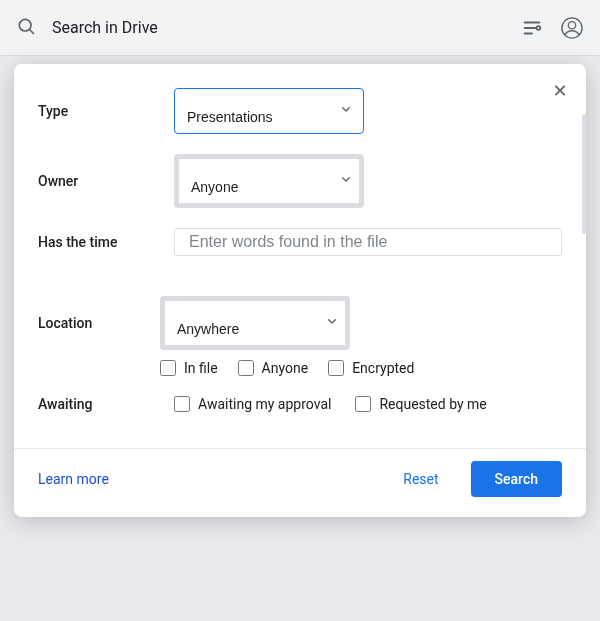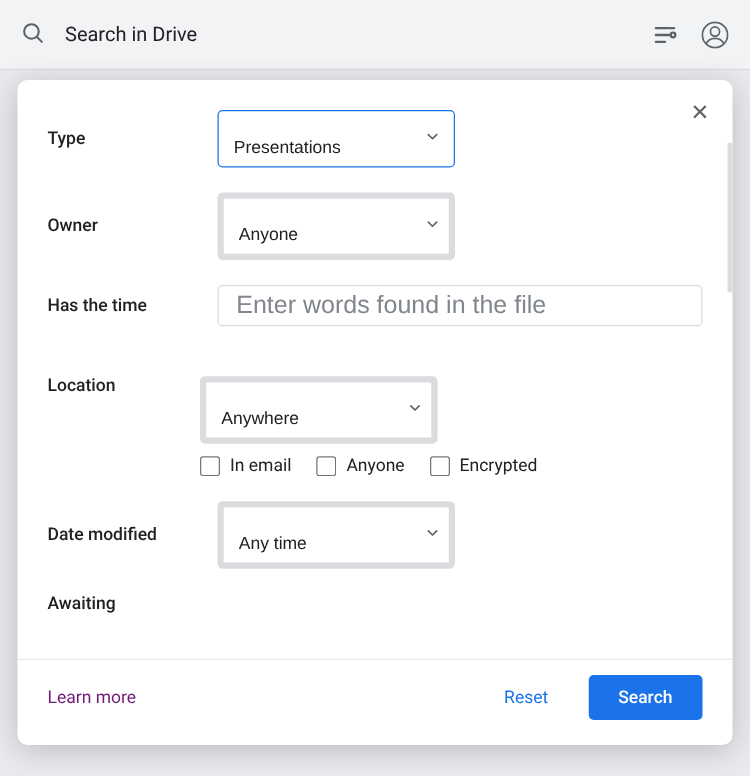--- a/index.html
+++ b/index.html
@@ -130,21 +130,21 @@
       transform: translateY(-50%);
       pointer-events: none;
       color: #5f6368;
     }
 
     .text-input {
       width: 100%;
       border: 1px solid #dadce0;
       border-radius: 4px;
       padding: 4px 14px;
-      font-size: 20px;
+      font-size: 16px;
       color: #1d4ed8;
       outline: none;
     }
 
     .text-input::placeholder {
       color: #80868b;
     }
 
     .checkbox-row {
       display: flex;
@@ -191,21 +191,21 @@
     }
 
     .footer-right {
       display: flex;
       align-items: center;
       gap: 16px;
     }
 
     .link-btn {
       font-size: 14px;
-      color: #701a75;
+      color: #1d4ed8;
       cursor: pointer;
       background: none;
       border: none;
       font-family: inherit;
       text-decoration: none;
     }
 
     .reset-btn {
       font-size: 14px;
       color: #1a73e8;
@@ -241,20 +241,21 @@
 
     .form-row-location {
       display: flex;
       flex-direction: column;
       margin-bottom: 20px;
       gap: 0;
     }
 
     .location-label-row {
       display: flex;
+      align-items: center;
       gap: 12px;
     }
   </style>
 </head>
 <body>
 
 <div class="top-bar">
   <span>
     <svg width="20" height="20" viewBox="0 0 24 24" fill="none">
       <circle cx="11" cy="11" r="7" stroke="#5f6368" stroke-width="2"></circle>
@@ -342,51 +343,46 @@
             <span class="select-arrow">
               <svg width="16" height="16" viewBox="0 0 24 24">
                   <path d="M7 10l5 5 5-5" fill="none" stroke="#5f6368" stroke-width="2" stroke-linecap="round" stroke-linejoin="round"></path>
                 </svg>
             </span>
           </div>
         </div>
         <div class="checkbox-row" style="margin-left: 122px; margin-top: 10px;">
           <label class="checkbox-item">
             <input type="checkbox" style="">
-            <span>In email</span>
+            <span>In file</span>
           </label>
           <label class="checkbox-item">
             <input type="checkbox" style="">
             <span>Anyone</span>
           </label>
           <label class="checkbox-item">
             <input type="checkbox" style="">
             <span>Encrypted</span>
           </label>
         </div>
       </div>
 
-      <div class="form-row">
-        <div class="form-label">Date modified</div>
-        <div class="form-control">
-          <div class="select-wrapper">
-            <select class="select-dropdown no-border">
-              <option>Any time</option>
-            </select>
-            <span class="select-arrow">
-              <svg width="16" height="16" viewBox="0 0 24 24">
-                  <path d="M7 10l5 5 5-5" fill="none" stroke="#5f6368" stroke-width="2" stroke-linecap="round" stroke-linejoin="round"></path>
-                </svg>
-            </span>
-          </div>
-        </div>
-      </div>
 
       <div class="form-row">
         <div class="form-label">Awaiting</div>
+        <div class="form-control approvals-checkboxes">
+          <label class="checkbox-item">
+            <input type="checkbox" style="">
+            <span>Awaiting my approval</span>
+          </label>
+          <label class="checkbox-item">
+            <input type="checkbox" style="">
+            <span>Requested by me</span>
+          </label>
+        </div>
       </div>
 
 
 
     </div>
 
     <div class="modal-footer">
       <div class="footer-left">
         <a class="link-btn" href="#">Learn more</a>
       </div>

